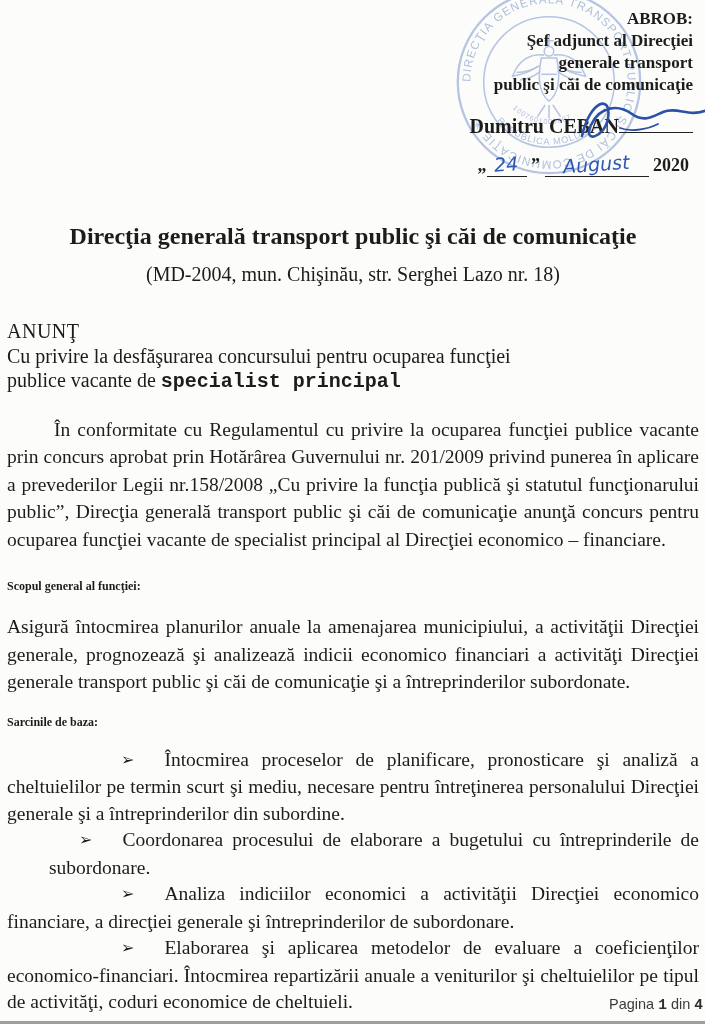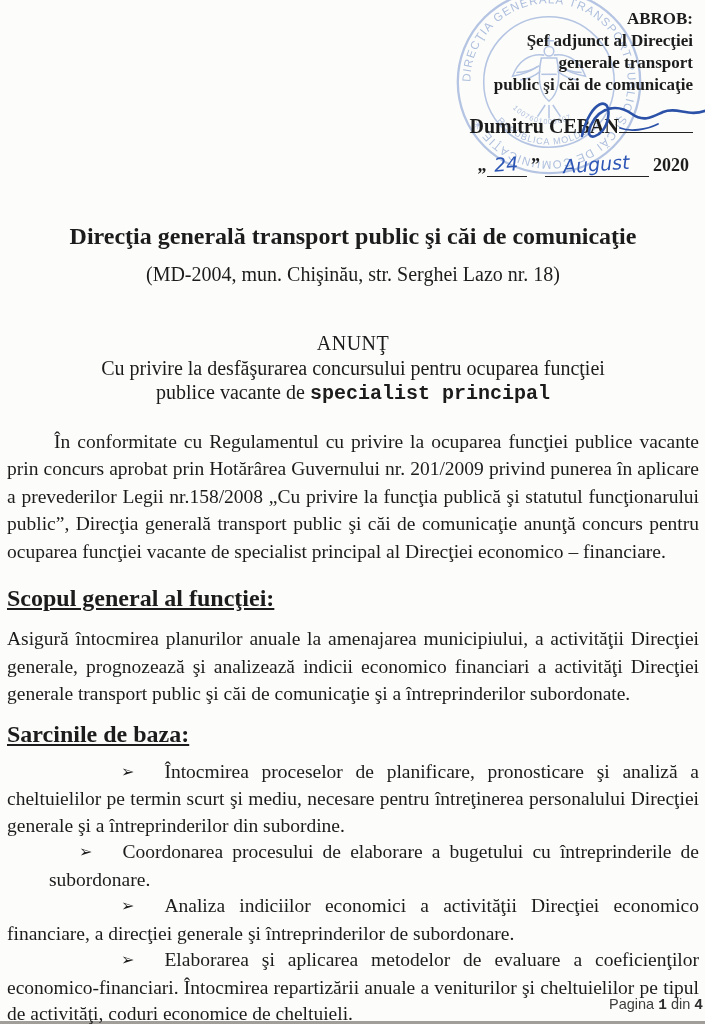--- a/index.html
+++ b/index.html
@@ -58,28 +58,28 @@
     position:relative;z-index:2;
     padding:212px 6px 0 7px;
     font-size:19.5px;line-height:27.5px;
   }
   .letter-title{
     margin:12px;text-align:center;font-size:24px;font-weight:bold;line-height:25px;
   }
   .letter-address{
     margin:0;text-align:center;font-size:20px;line-height:26px;
   }
-  .announce{margin-top:44px;text-align:center;font-size:20px;line-height:24.5px;}
+  .announce{margin-top:32px;font-size:20px;line-height:24.5px;}
   .announce .a-title{letter-spacing:.5px;}
   .b{font-weight:bold;font-family:Liberation Mono, monospace;}
   .intro{
     margin:21px 0 0;text-align:justify;text-indent:47px;
   }
   .sec-h{
-    margin:21px 0 0;font-size:24px;font-weight:bold;line-height:24px;text-decoration:underline;
+    margin:21px 0 0;font-size:12px;font-weight:bold;line-height:24px;
   }
   .sec-h.tight{margin-top:14px;}
   .sec-p{margin:15px 0 0;text-align:justify;}
   .tasks{margin-top:13px;}
   .task{
     margin:0;text-align:justify;text-indent:57px;line-height:26.5px;
   }
   .task .arrow{
     display:inline-block;margin-right:30px;font-family:"DejaVu Sans",sans-serif;
     font-size:16px;transform:translateY(-1px);

